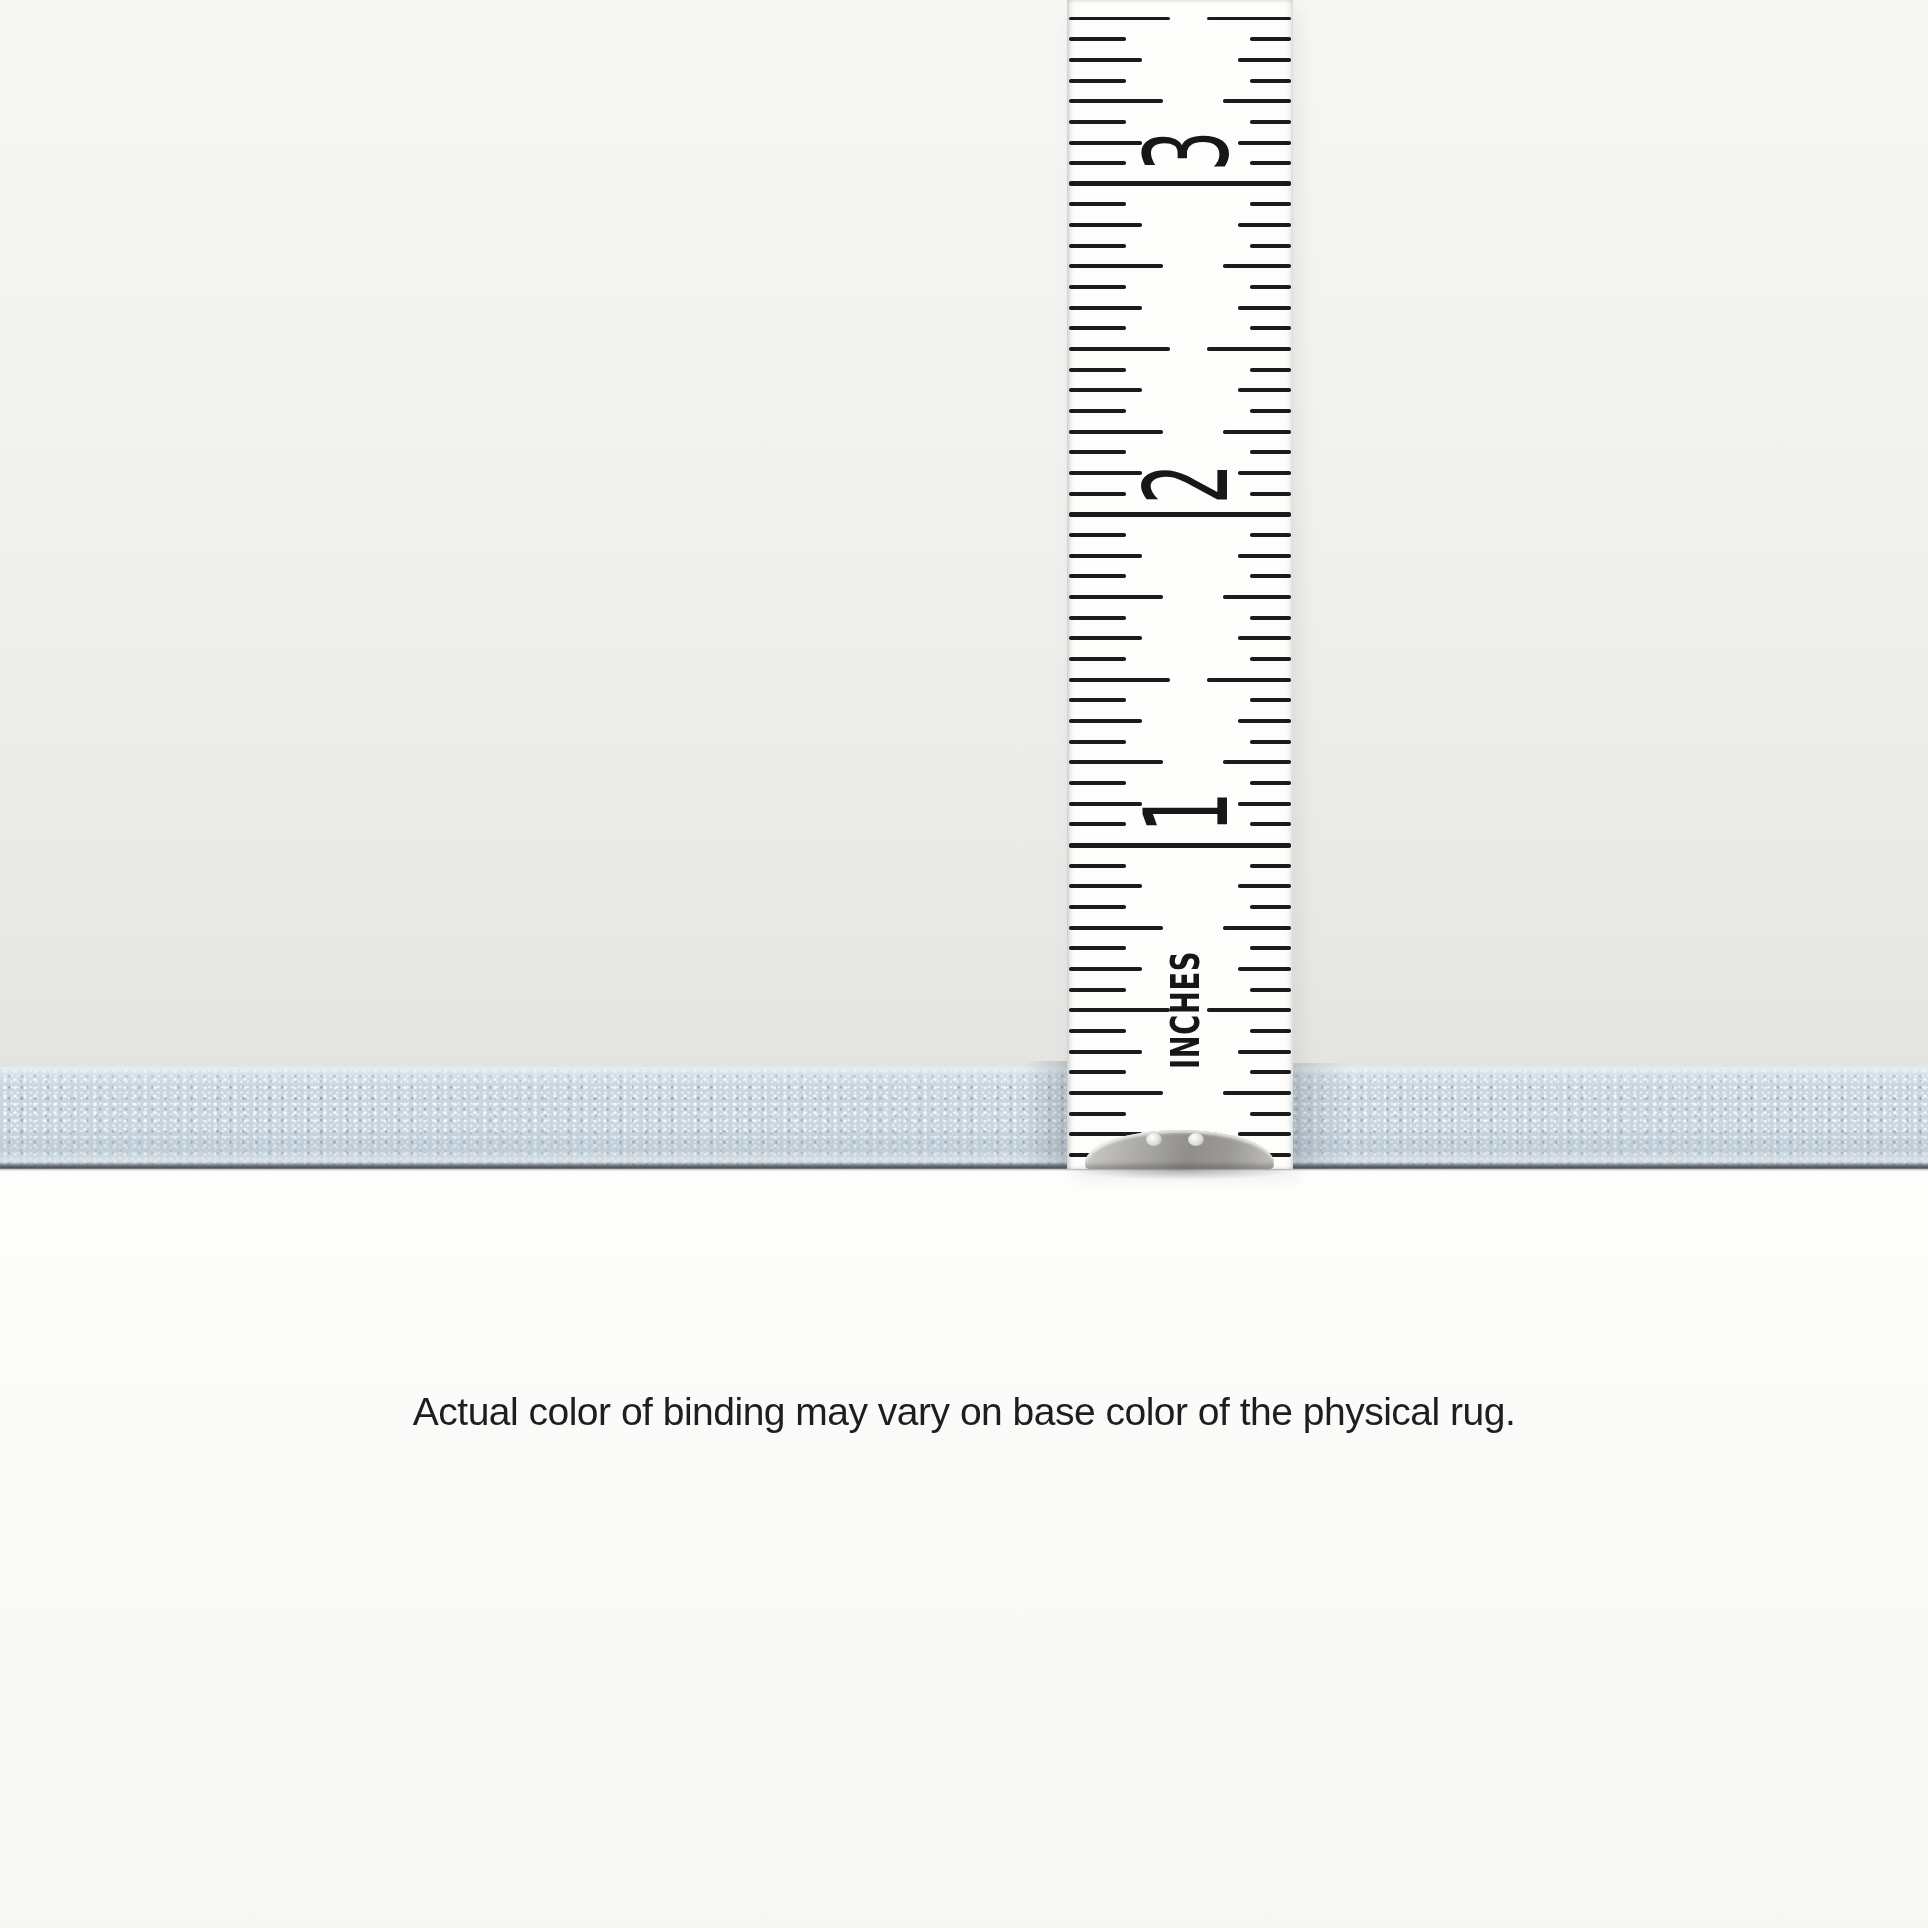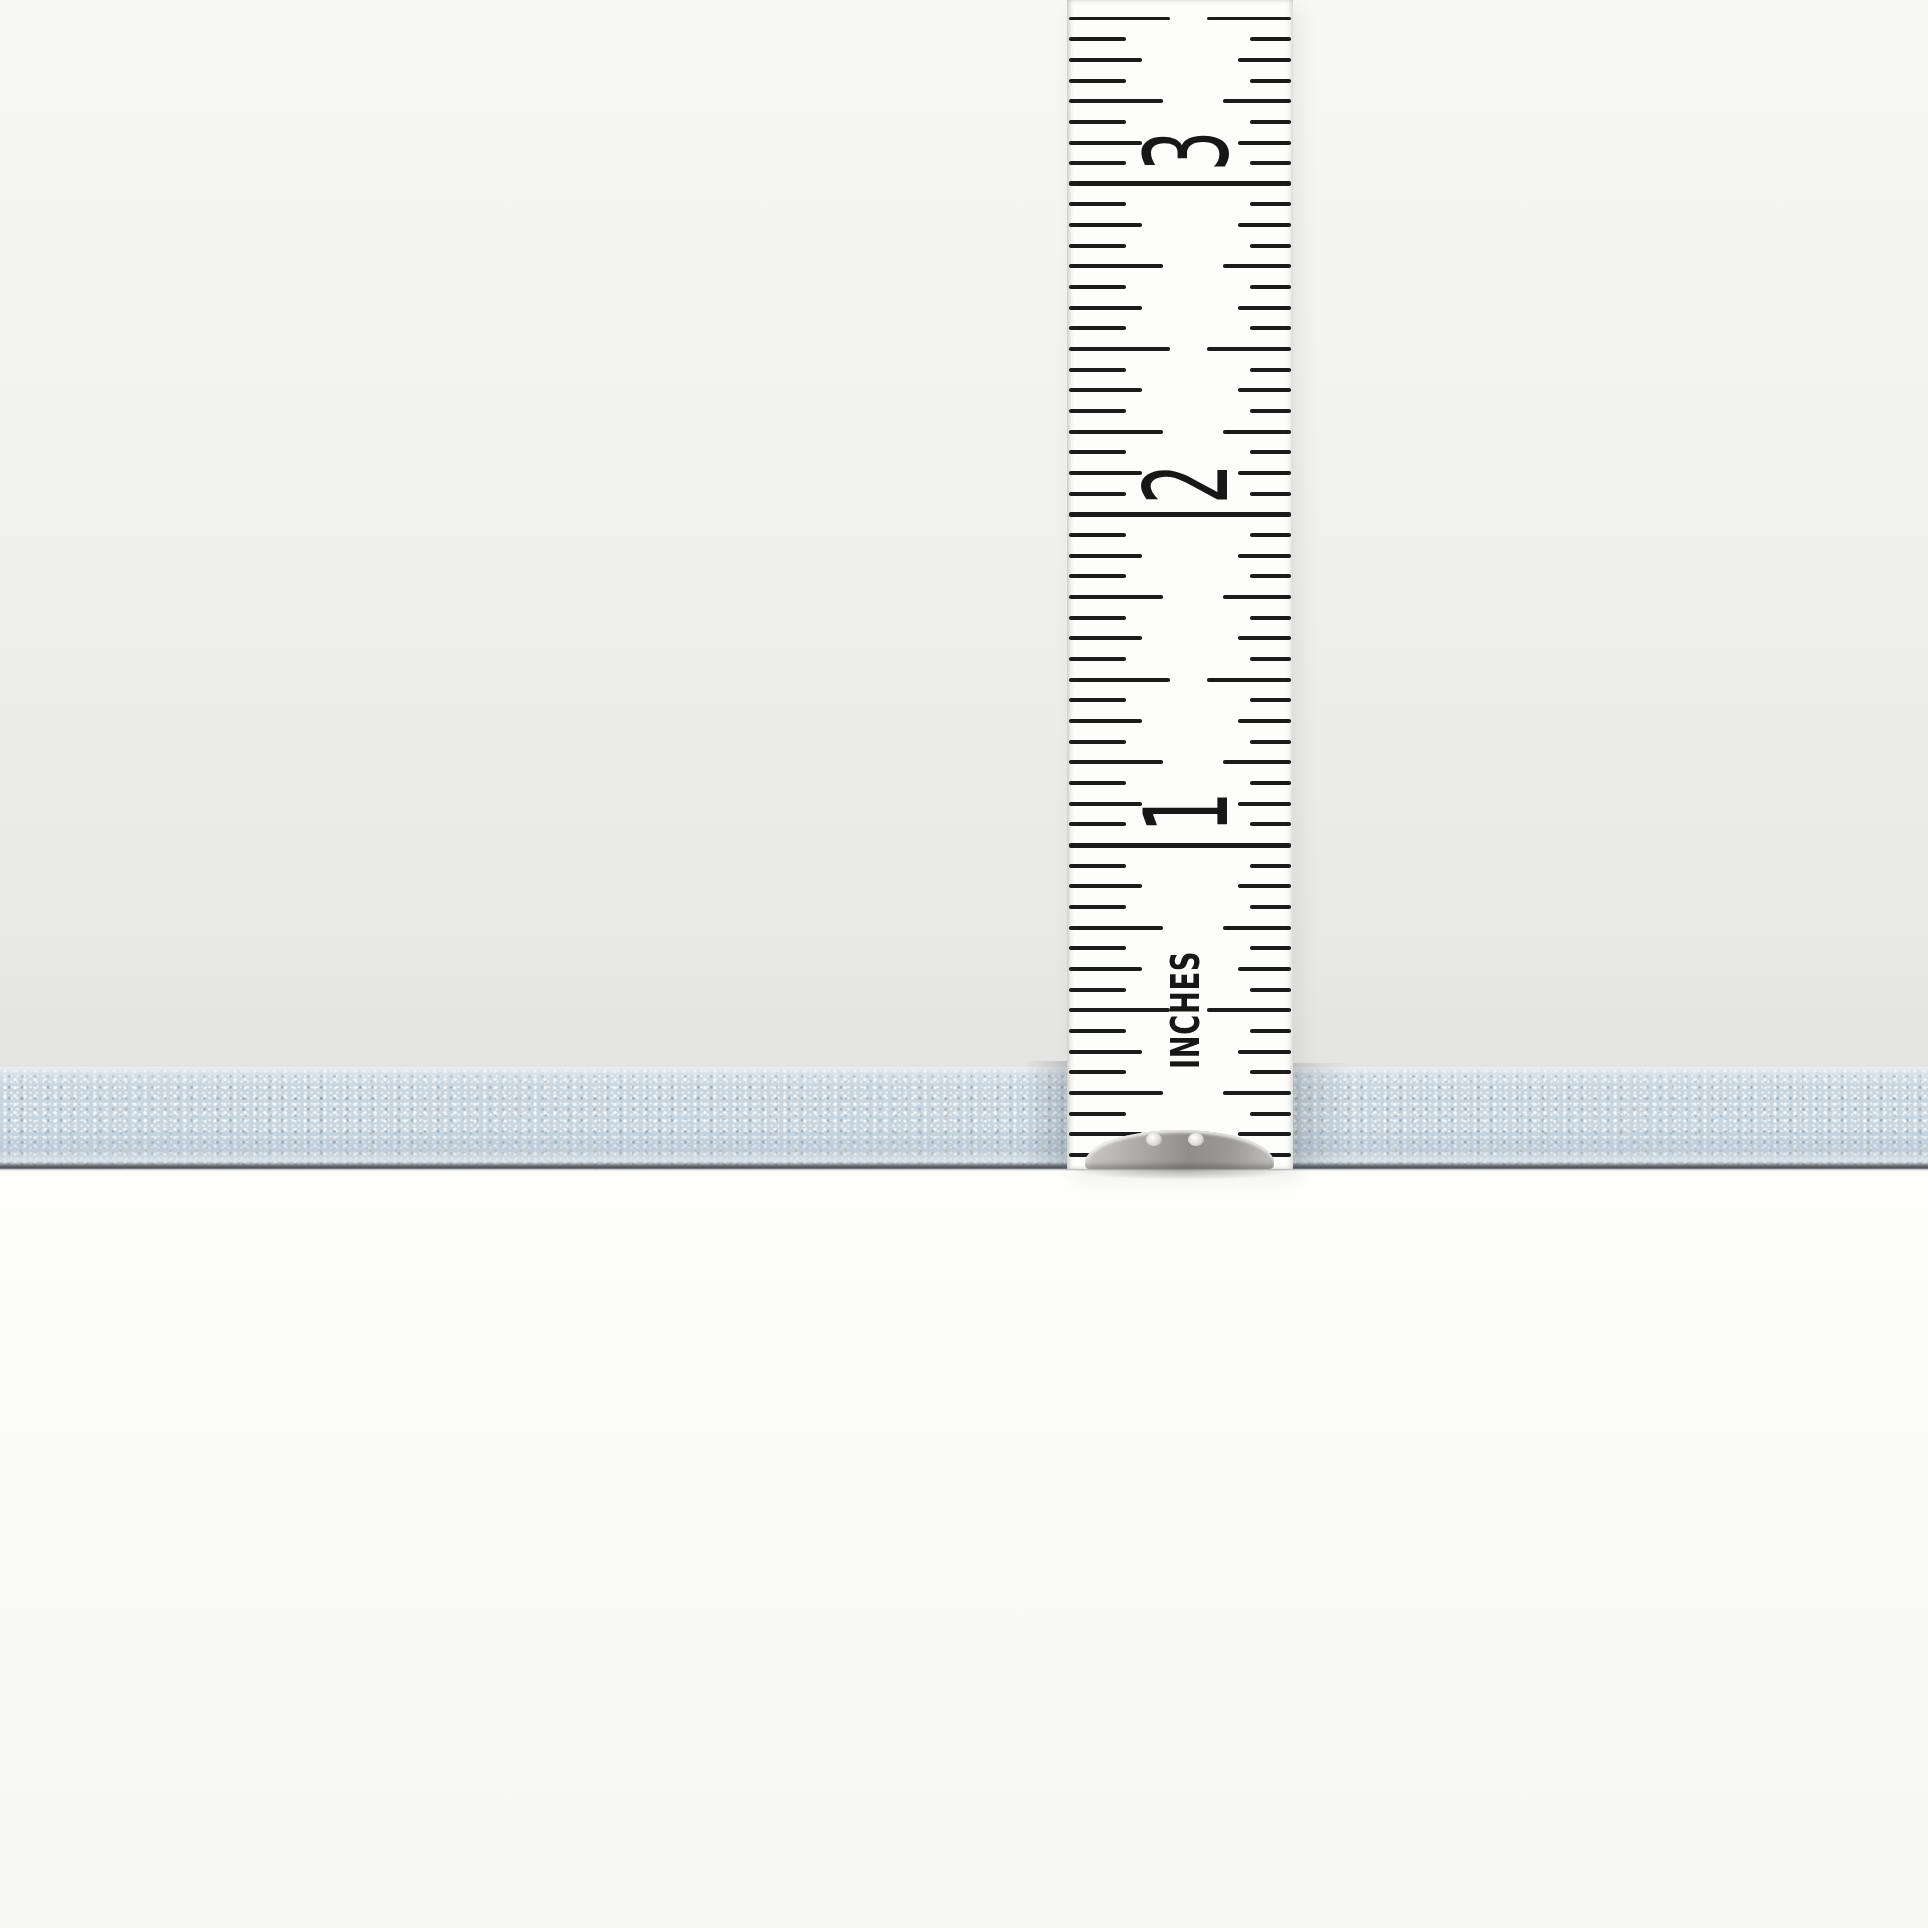--- a/index.html
+++ b/index.html
@@ -195,15 +195,16 @@
     <span class="num" style="top: 484px;">2</span>
     <span class="num" style="top: 812px;">1</span>
     <span class="unit" style="top: 1010px;">INCHES</span>
     <div class="metal">
       <span class="rivet r1"></span>
       <span class="rivet r2"></span>
     </div>
   </div>
 
   <div class="caption">
+    <div>Actual color of binding may vary on base color of the physical rug.</div>
   </div>
 </div>
 
 
 </body></html>

